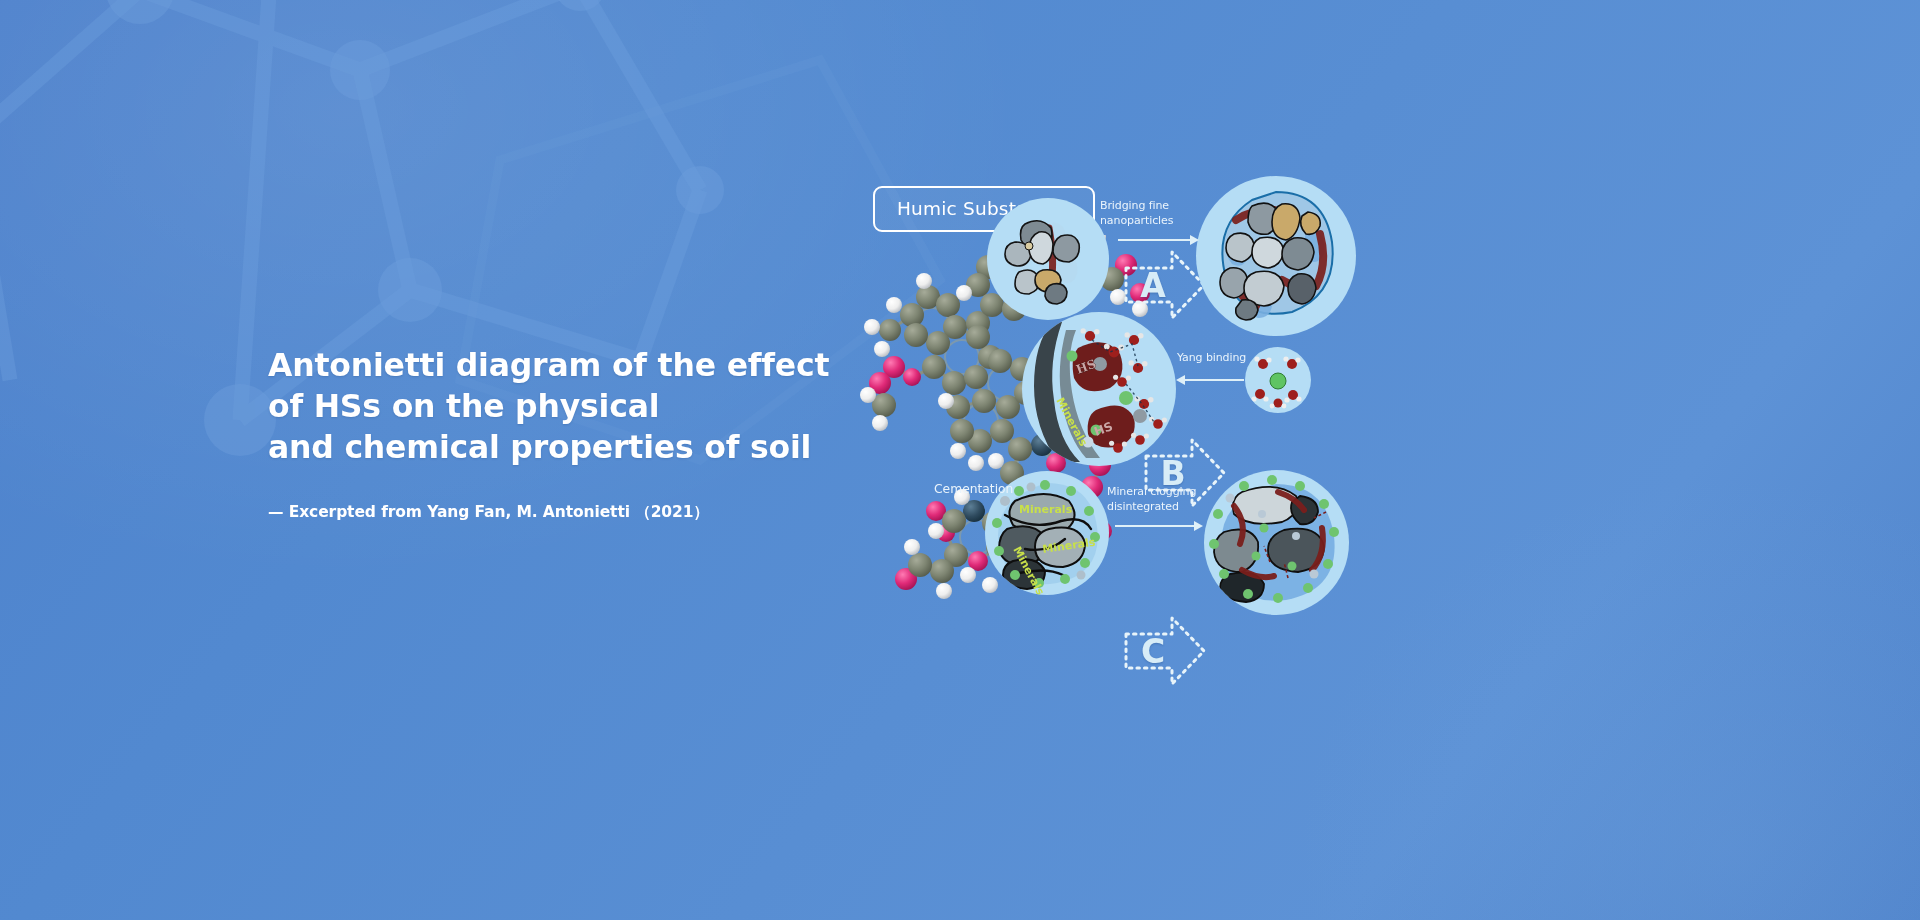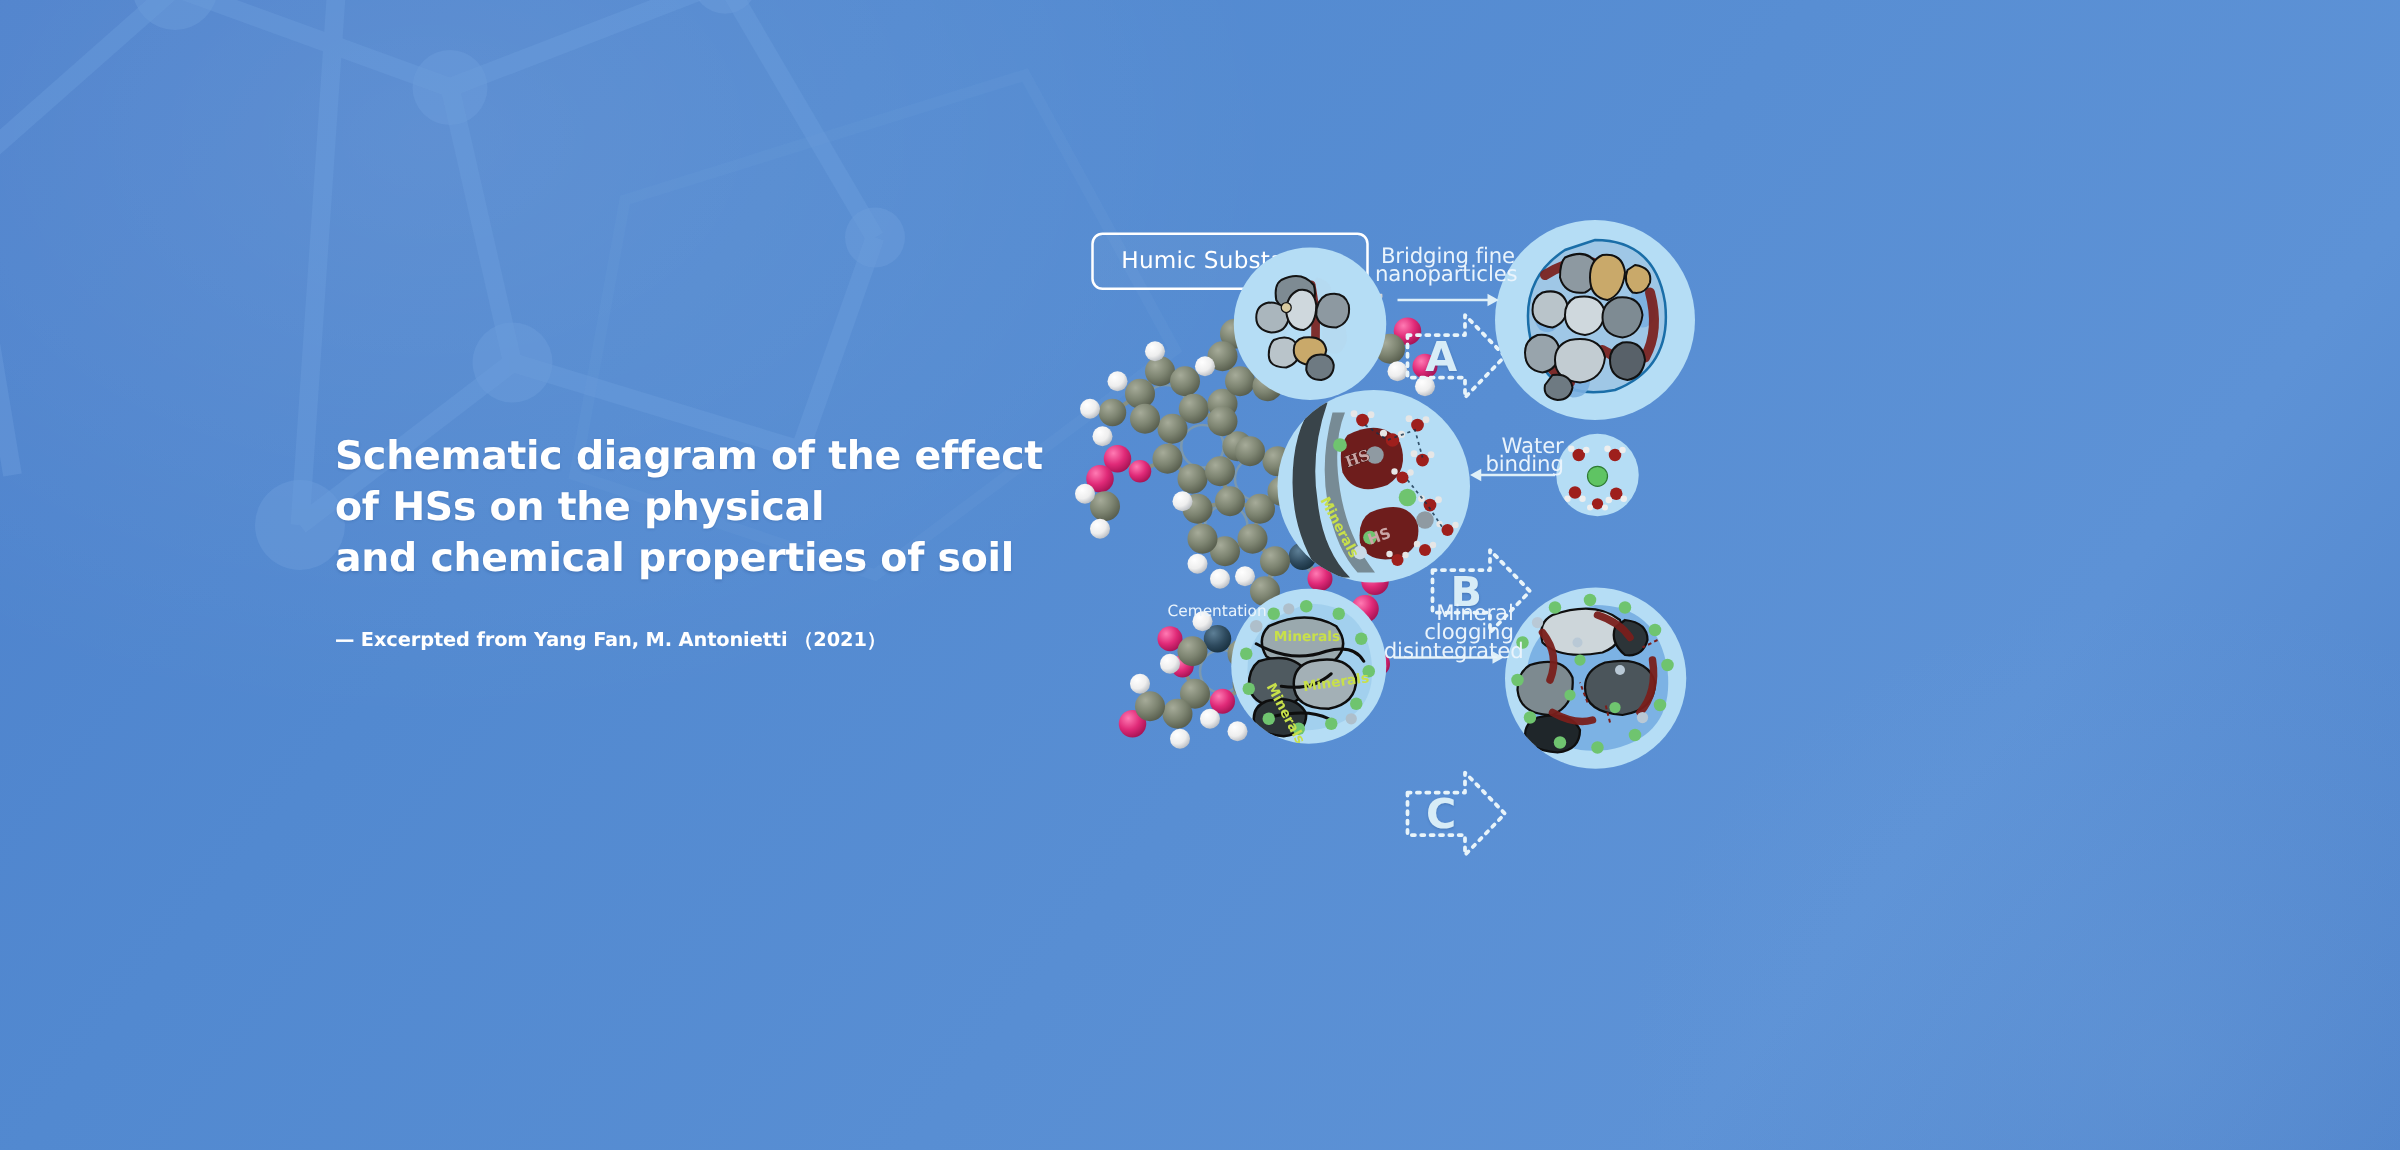--- a/index.html
+++ b/index.html
@@ -117,23 +117,23 @@
   .conn-head {
     position: absolute; width: 0; height: 0;
     border-top: 5px solid transparent;
     border-bottom: 5px solid transparent;
   }
   .conn-head.right { border-left: 9px solid #dff0f8; }
   .conn-head.left  { border-right: 9px solid #dff0f8; }
   .conn-label {
     position: absolute;
     color: #eaf4fc;
-    font-size: 17px;
+    font-size: 11px;
     line-height: 15px;
-    text-align: right;
+    text-align: left;
     white-space: pre-line;
     letter-spacing: -0.1px;
   }
   .small-label {
     position: absolute;
     color: #eaf4fc;
     font-size: 12.3px;
     line-height: 15px;
     white-space: nowrap;
   }
@@ -189,21 +189,21 @@
       <circle cx="760" cy="330" r="24"></circle>
       <circle cx="30" cy="280" r="26"></circle>
     </g>
     <g stroke="#6fa0dd" stroke-width="9" fill="none" opacity="0.2">
       <path d="M 560 300 L 880 200 L 1000 420 L 760 600 L 520 520 Z"></path>
     </g>
   </svg>
   <div id="bg-glow-br"></div>
 
   <div id="text-block">
-    <div id="page-title">Schematic diagram of the effect
+    <div id="page-title">Antonietti diagram of the effect
 of HSs on the physical
 and chemical properties of soil</div>
     <div id="attribution">— Excerpted from Yang Fan, M. Antonietti （2021）</div>
   </div>
 
   <div id="hs-pill">Humic Substances</div>
 
   <svg id="molecule" viewBox="0 0 320 390">
     <defs>
       <radialGradient id="gC" cx="35%" cy="30%" r="75%">
@@ -626,21 +626,21 @@
     </svg>
   </div>
 
   <div class="conn" id="conn-a"></div>
   <div class="conn-head right" id="conn-a-head"></div>
   <div class="conn-label" id="label-a">Bridging fine
 nanoparticles</div>
 
   <div class="conn" id="conn-b"></div>
   <div class="conn-head left" id="conn-b-head"></div>
-  <div class="conn-label" id="label-b">Water binding</div>
+  <div class="conn-label" id="label-b">Yang binding</div>
 
   <div class="conn" id="conn-c"></div>
   <div class="conn-head right" id="conn-c-head"></div>
   <div class="conn-label" id="label-c">Mineral clogging
 disintegrated</div>
 
   <div class="small-label" id="label-cementation">Cementation</div>
 
 </div>
 

